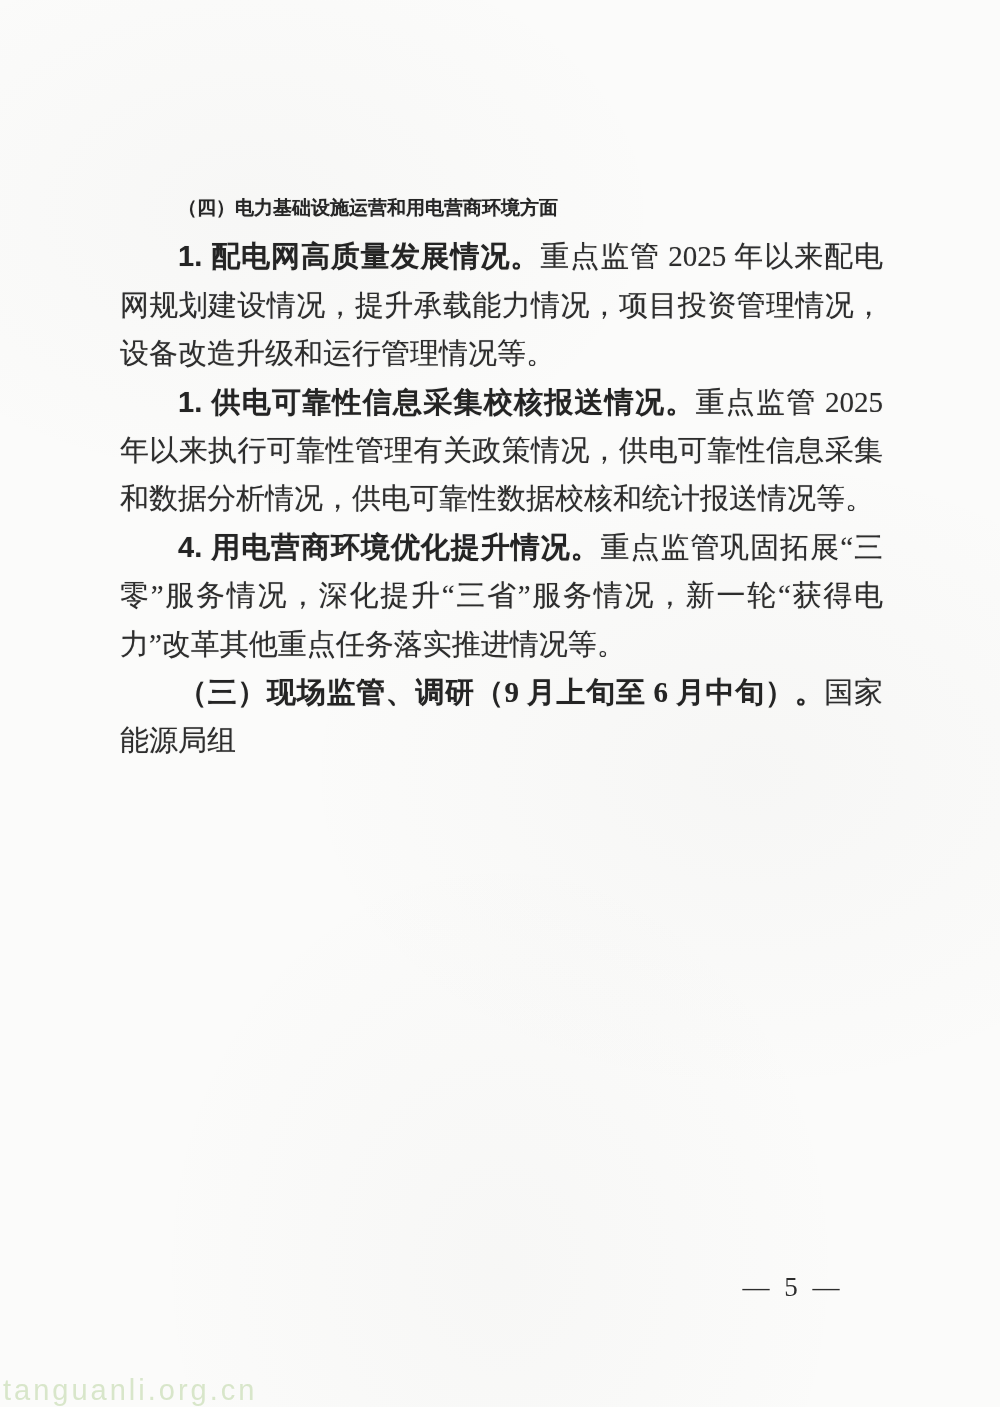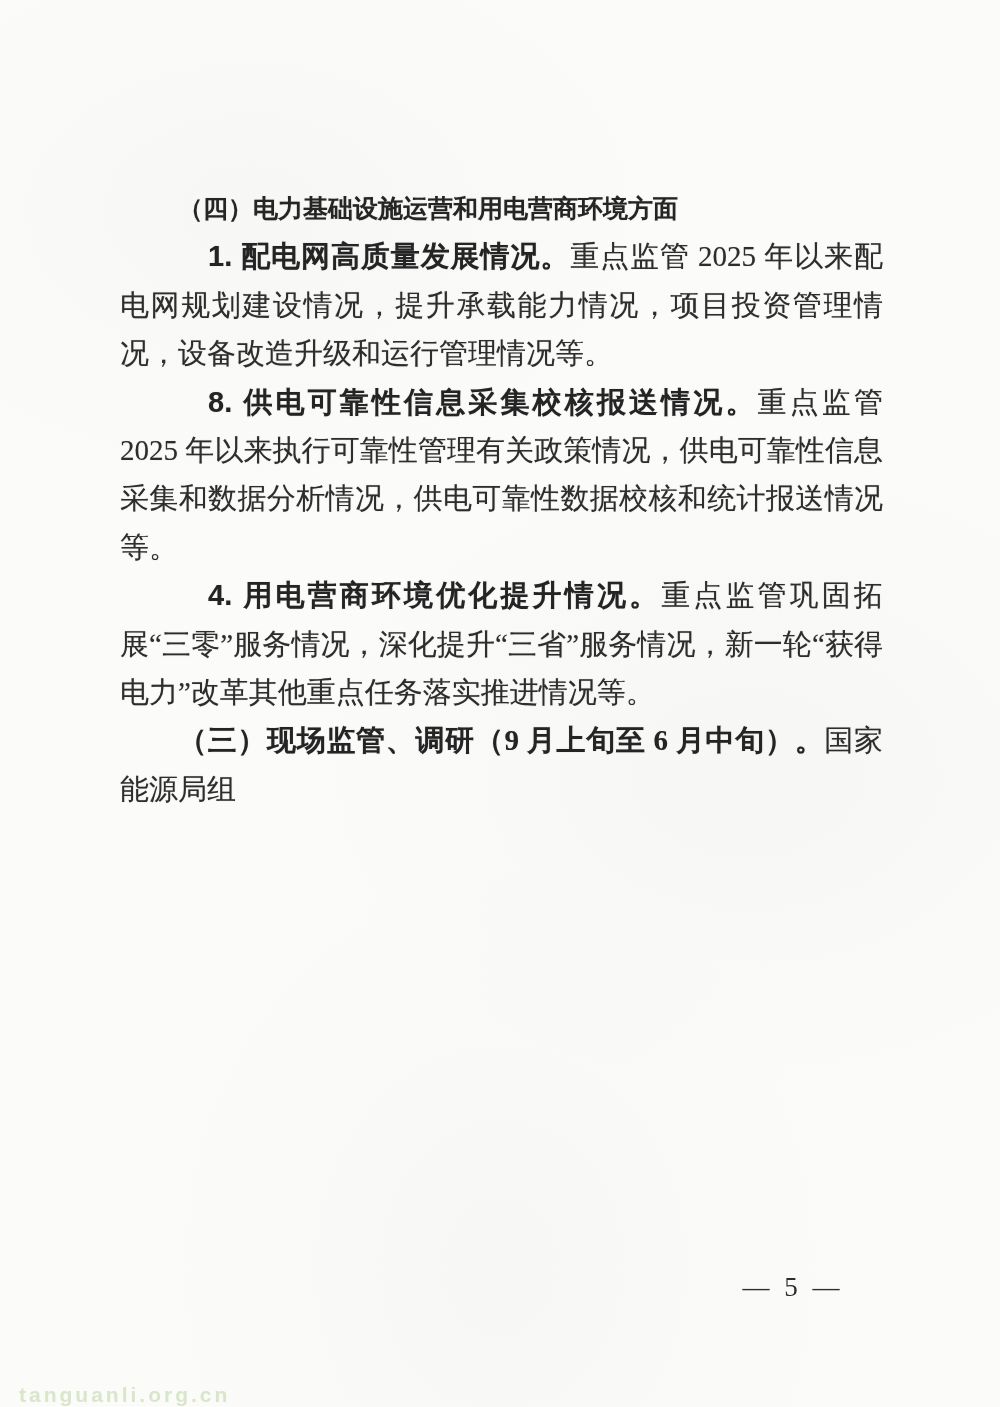--- a/index.html
+++ b/index.html
@@ -31,28 +31,27 @@
     text-shadow: 0 0 1px rgba(45,45,45,0.35);
   }
   .para, .section-heading {
     margin: 0;
     padding: 0;
     text-indent: 58px;
   }
   .section-heading {
     font-family: "Liberation Sans", sans-serif;
     font-weight: 700;
-    font-size: 25px;
+    font-size: 19px;
     color: #252525;
   }
   .lead-num {
     font-family: "Liberation Sans", sans-serif;
     font-weight: 700;
     color: #242424;
-    margin-left: 30px;
   }
   .lead-step {
     font-weight: 700;
     color: #242424;
   }
   .page-number {
     position: absolute;
     top: 1272px;
     left: 738px;
     width: 110px;
@@ -60,39 +59,38 @@
     font-size: 27px;
     letter-spacing: 4px;
     color: #2d2d2d;
     font-family: "Liberation Serif", serif;
   }
   .watermark {
     position: absolute;
     left: 3px;
     bottom: 0px;
     font-family: "Liberation Sans", sans-serif;
-    font-weight: 700;
-    font-size: 21px;
+    font-weight: 400;
+    font-size: 29px;
     letter-spacing: 3px;
     color: #d8e6ca;
-    margin-left: 16px;
   }
 </style>
 </head>
 <body>
 
 <div class="page">
 
   <div class="content">
 
     <h2 class="section-heading">（四）电力基础设施运营和用电营商环境方面</h2>
 
     <p class="para"><span class="lead-num">1. 配电网高质量发展情况。</span><span>重点监管 2025 年以来配电网规划建设情况，提升承载能力情况，项目投资管理情况，设备改造升级和运行管理情况等。</span></p>
 
-    <p class="para"><span class="lead-num">8. 供电可靠性信息采集校核报送情况。</span><span>重点监管 2025 年以来执行可靠性管理有关政策情况，供电可靠性信息采集和数据分析情况，供电可靠性数据校核和统计报送情况等。</span></p>
+    <p class="para"><span class="lead-num">1. 供电可靠性信息采集校核报送情况。</span><span>重点监管 2025 年以来执行可靠性管理有关政策情况，供电可靠性信息采集和数据分析情况，供电可靠性数据校核和统计报送情况等。</span></p>
 
     <p class="para"><span class="lead-num">4. 用电营商环境优化提升情况。</span><span>重点监管巩固拓展“三零”服务情况，深化提升“三省”服务情况，新一轮“获得电力”改革其他重点任务落实推进情况等。</span></p>
 
 
 
 
     <p class="para"><span class="lead-step">（三）现场监管、调研（9 月上旬至 6 月中旬）。</span><span>国家能源局组</span></p>
 
   </div>
 

